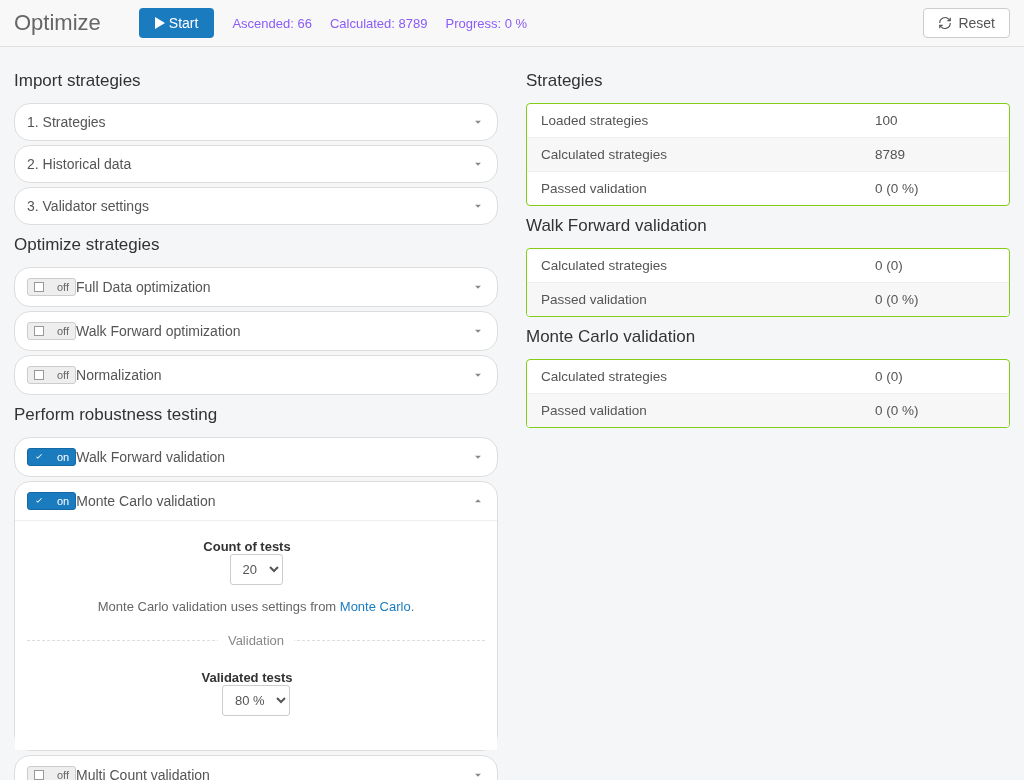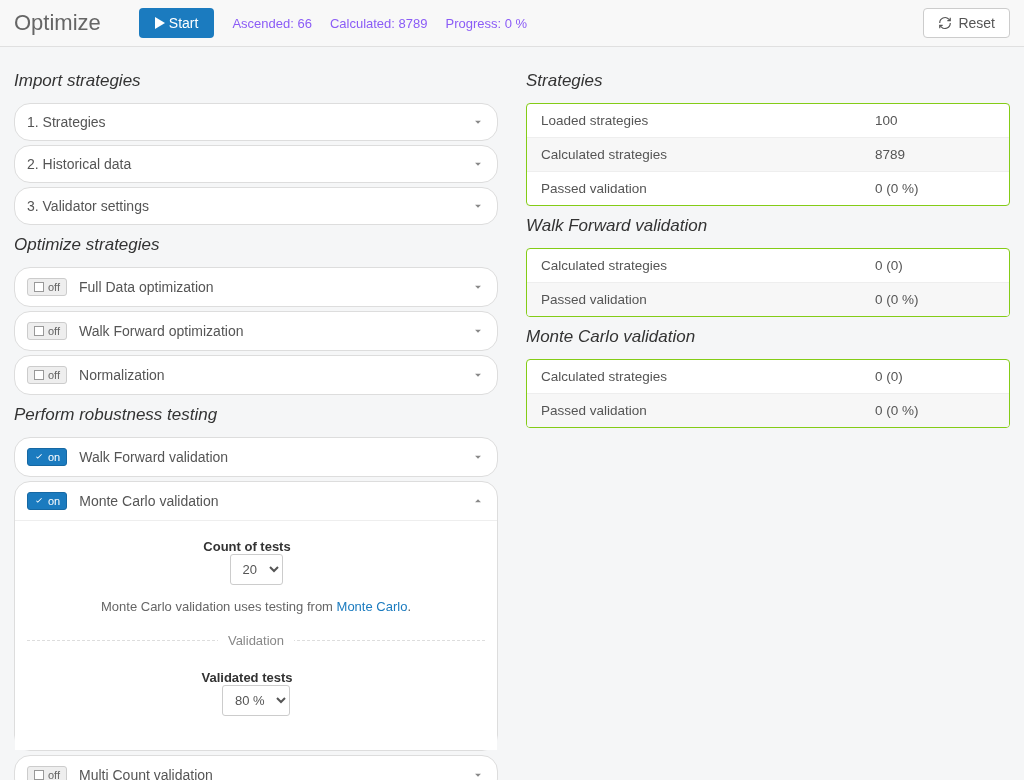--- a/index.html
+++ b/index.html
@@ -54,21 +54,20 @@
   }
   .btn-reset svg { width: 14px; height: 14px; stroke: #555; fill: none; }
 
   .content { display: flex; gap: 28px; padding: 14px; }
   .col { flex: 1; min-width: 0; }
   .section-head {
     font-size: 17px;
     color: #333;
     margin: 10px 0 12px 0;
     font-weight: 400;
-    font-style: italic;
   }
 
   .accordion {
     border: 1px solid #ddd;
     border-radius: 16px;
     margin-bottom: 4px;
     background: #fff;
   }
   .acc-header {
     display: flex;
@@ -78,26 +77,26 @@
     color: #555;
     font-size: 14px;
   }
   .acc-header .label { flex: 1; }
   .chev { width: 14px; height: 14px; fill: #888; }
   .chev.up { transform: rotate(180deg); }
 
   .toggle {
     display: inline-flex;
     align-items: center;
-    gap: 4px;
+    gap: 13px;
     border-radius: 3px;
     padding: 2px 6px;
     font-size: 11px;
     font-weight: 500;
-    margin-right: 12px;
+    margin-right: 0;
     cursor: pointer;
     min-width: 38px;
     justify-content: center;
   }
   .toggle.off { background: #eee; color: #666; border: 1px solid #ccc; }
   .toggle.off .box { width: 10px; height: 10px; border: 1px solid #999; background:#fff; }
   .toggle.on { background: #1b7bbf; color: #fff; border: 1px solid #1668a3; }
   .toggle.on svg { width: 10px; height: 10px; fill:#fff; }
 
   .acc-body {
@@ -271,21 +270,21 @@
             </svg>
         </div>
         <div class="acc-body">
           <div class="form-row">
             <div class="flabel">Count of tests</div>
             <select>
               <option>20</option>
             </select>
           </div>
           <div class="hint">
-            <span>Monte Carlo validation uses testing from </span><a href="#">Monte Carlo</a><span>.</span>
+            <span>Monte Carlo validation uses settings from </span><a href="#">Monte Carlo</a><span>.</span>
           </div>
           <div class="divider">
             <span>Validation</span>
           </div>
           <div class="form-row">
             <div class="flabel">Validated tests</div>
             <select>
               <option>80 %</option>
             </select>
           </div>

